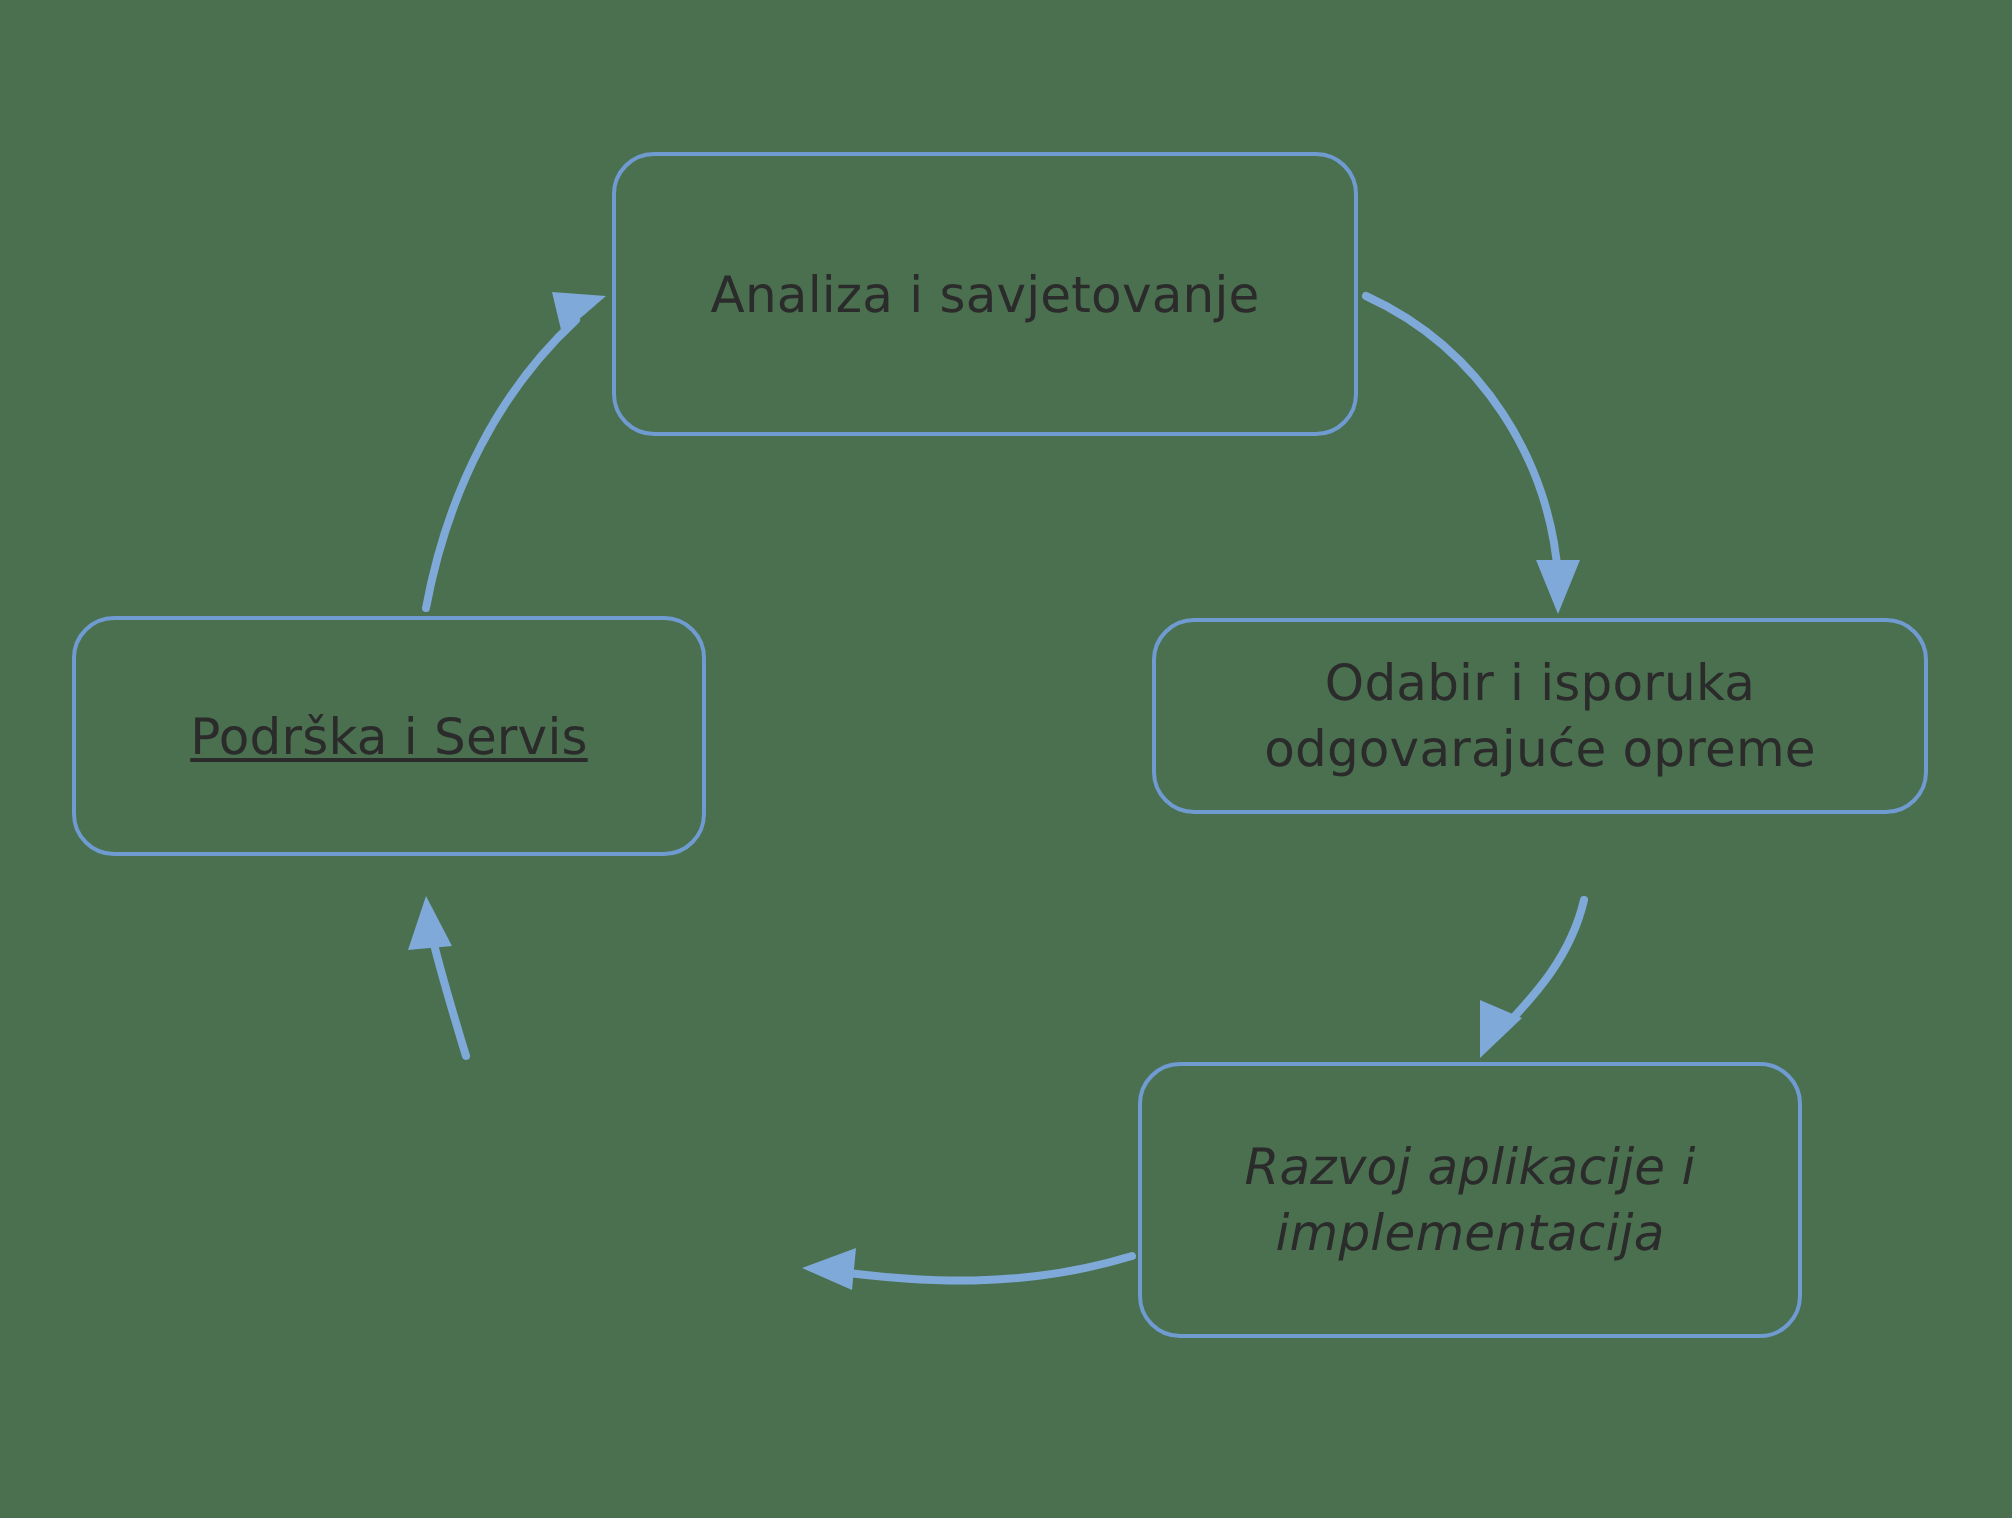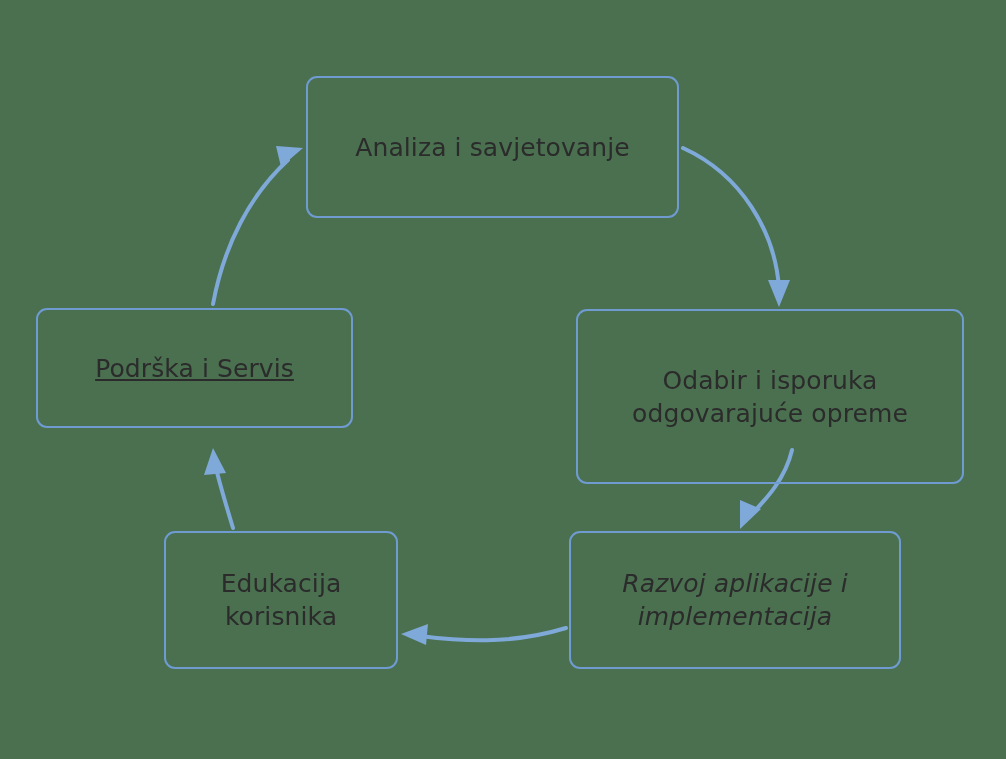--- a/index.html
+++ b/index.html
@@ -23,21 +23,21 @@
     position: absolute;
     left: 0;
     top: 0;
     width: 1006px;
     height: 759px;
   }
   .node {
     position: absolute;
     box-sizing: border-box;
     border: 2px solid #6f9bd1;
-    border-radius: 11px;
+    border-radius: 21px;
     background: transparent;
     display: flex;
     align-items: center;
     justify-content: center;
     text-align: center;
     color: #2b2b2b;
     font-size: 25px;
     line-height: 1.32;
     letter-spacing: 0.1px;
     white-space: pre-line;
@@ -46,21 +46,21 @@
   #node-analiza {
     left: 306px;
     top: 76px;
     width: 373px;
     height: 142px;
   }
   #node-odabir {
     left: 576px;
     top: 309px;
     width: 388px;
-    height: 175px;
+    height: 98px;
   }
   #node-razvoj {
     left: 569px;
     top: 531px;
     width: 332px;
     height: 138px;
     font-style: italic;
   }
   #node-edukacija {
     left: 164px;
@@ -110,18 +110,16 @@
   </svg>
 
   <div class="node" id="node-analiza">Analiza i savjetovanje</div>
 
   <div class="node" id="node-odabir">Odabir i isporuka
 odgovarajuće opreme</div>
 
   <div class="node" id="node-razvoj">Razvoj aplikacije i
 implementacija</div>
 
-  <div class="node" id="node-edukacija">Edukacija
-korisnika</div>
 
   <div class="node" id="node-podrska">Podrška i Servis</div>
 
 </div>
 
 </body></html>

